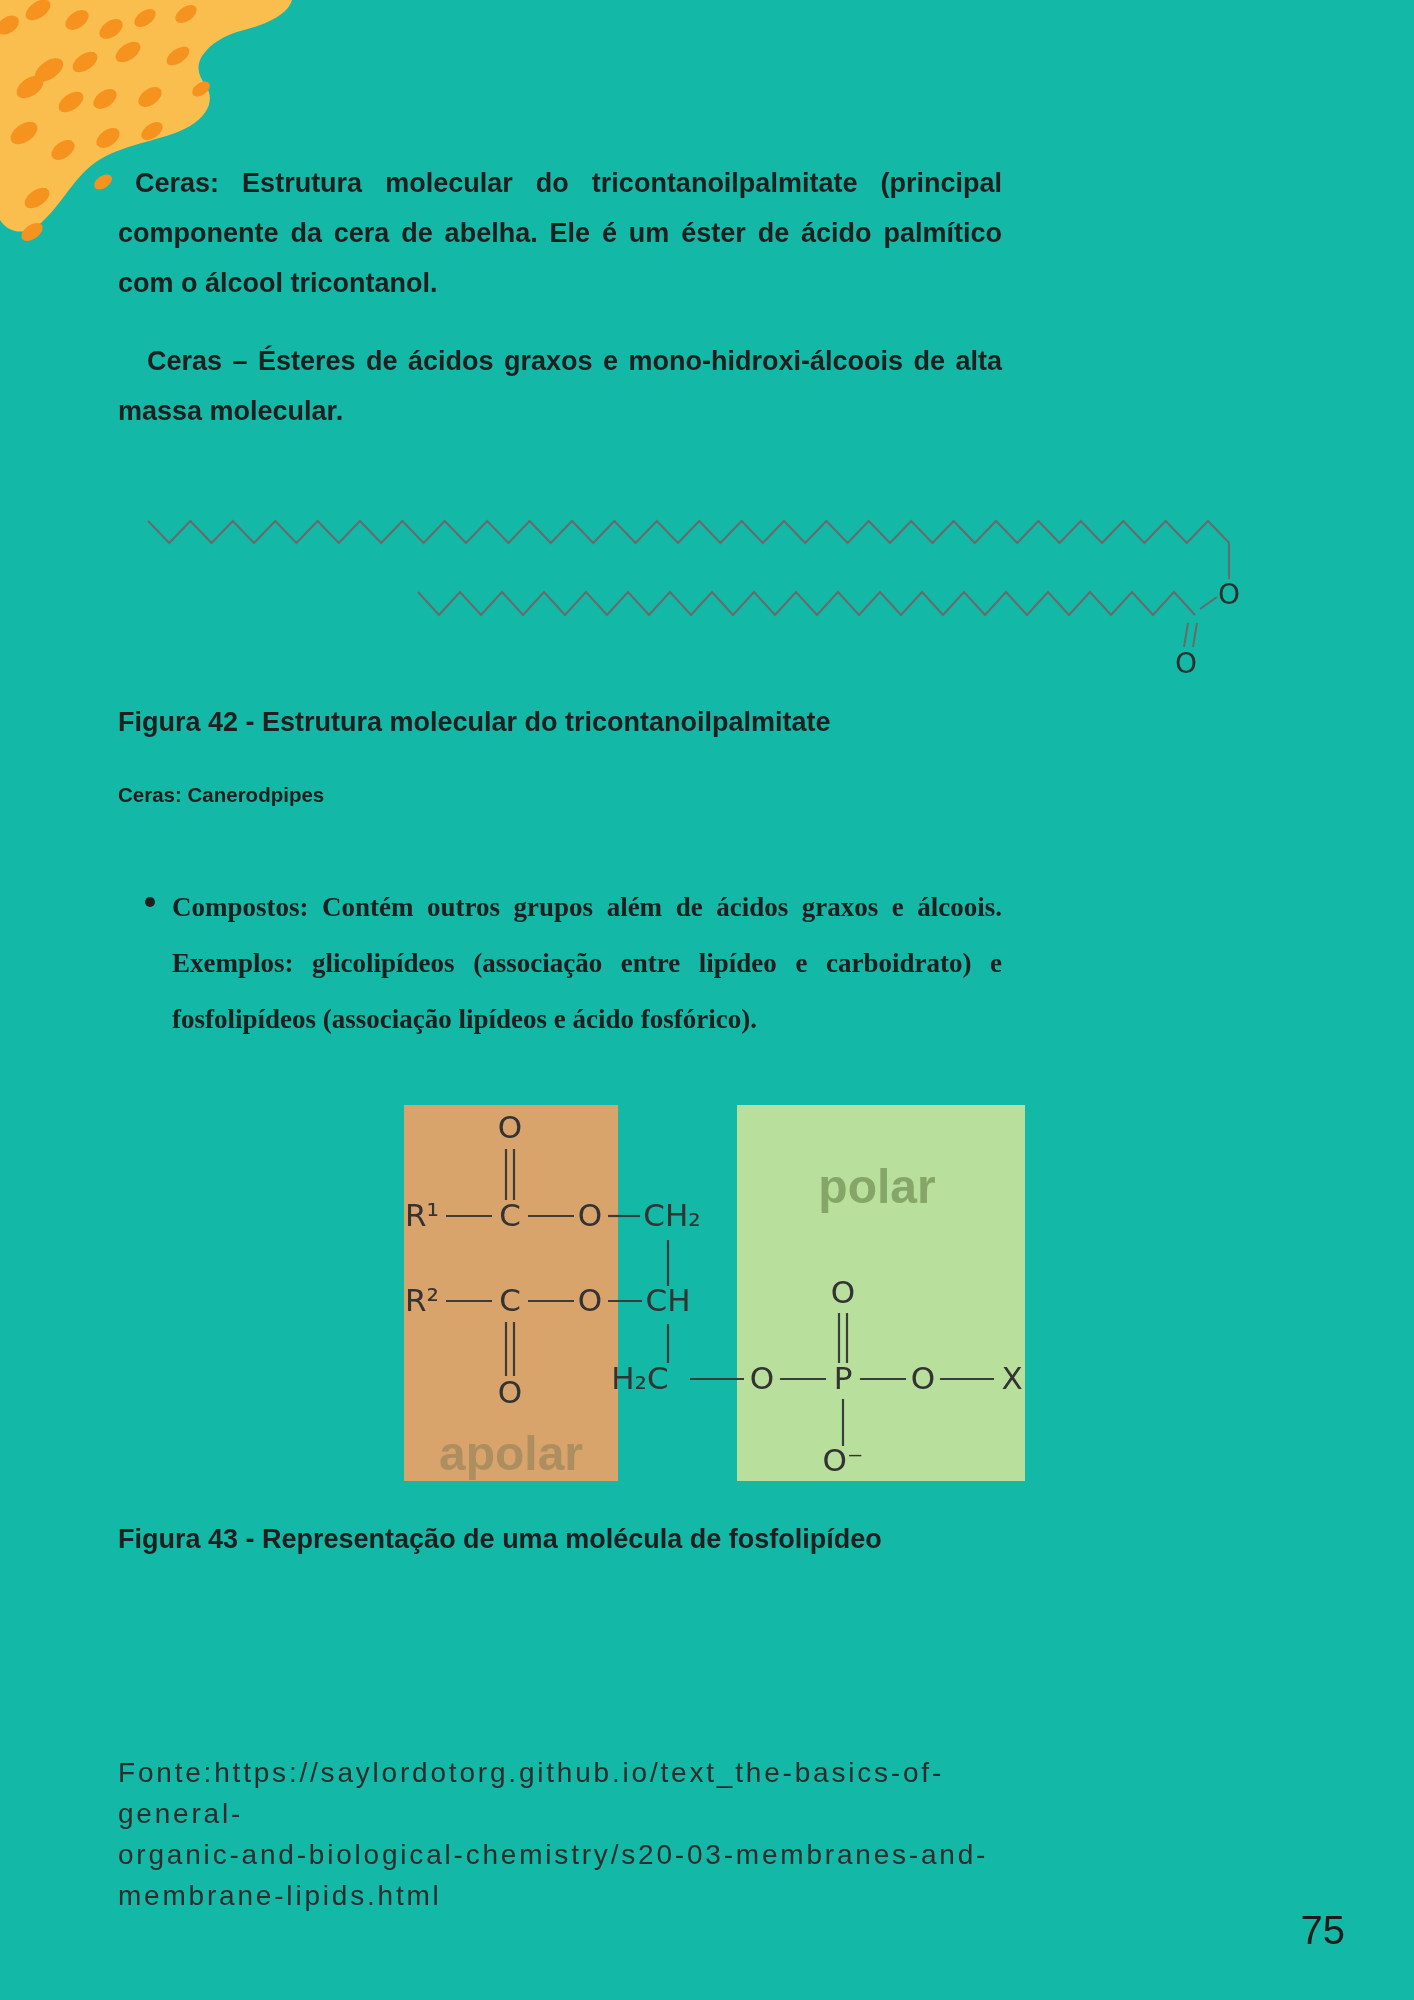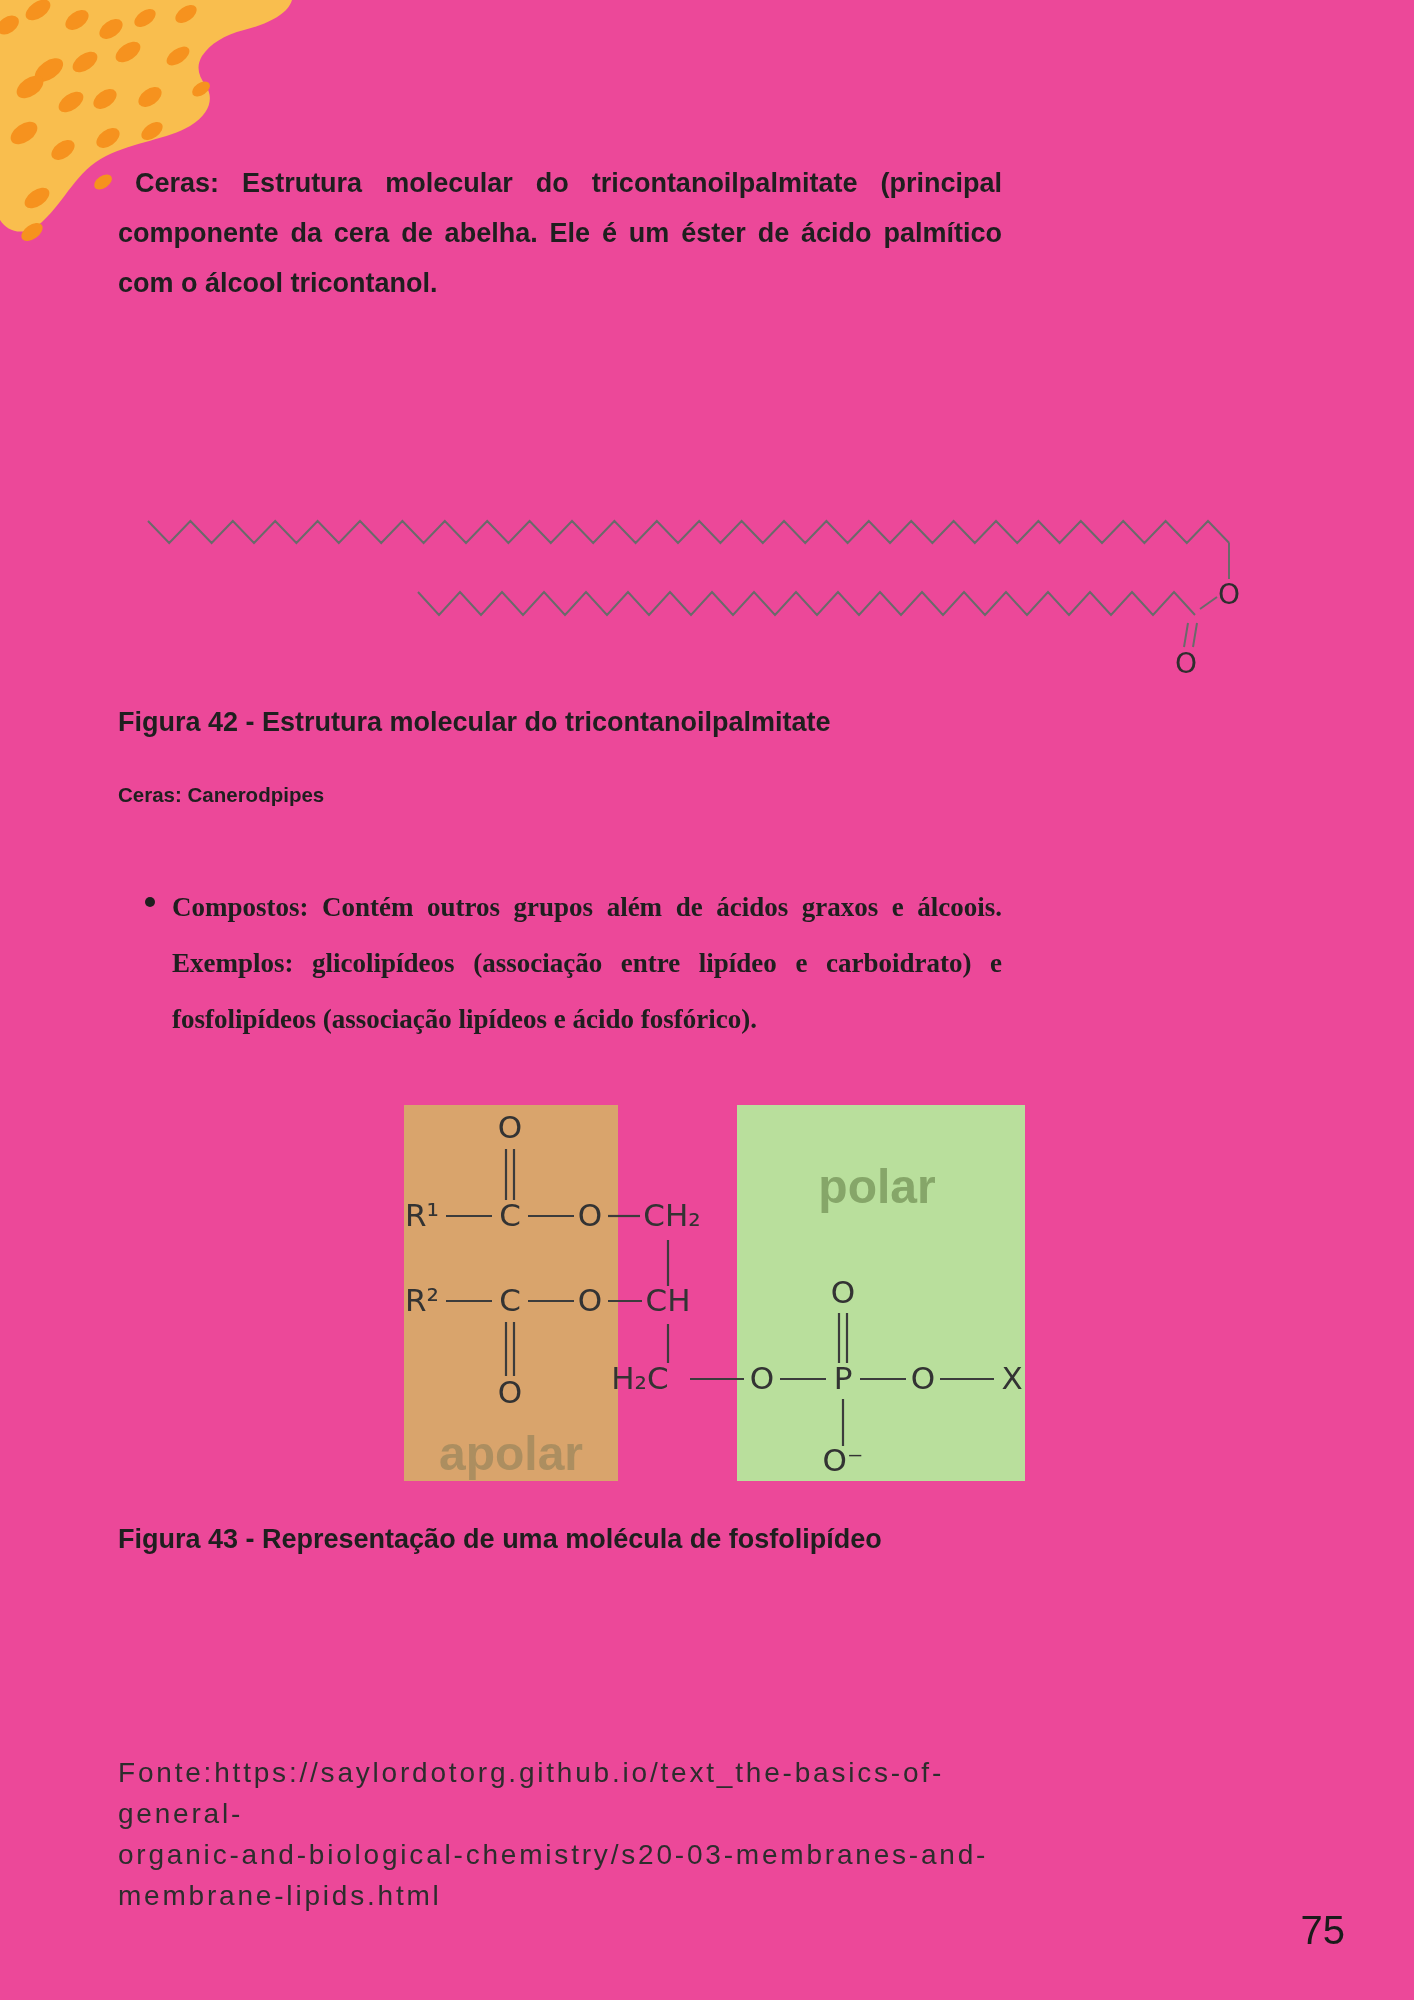--- a/index.html
+++ b/index.html
@@ -1,16 +1,16 @@
 <!DOCTYPE html>
 <html><head>
 <meta charset="utf-8">
 <style>
   html,body{margin:0;padding:0;background:#ffffff;}
-  .page{position:relative;width:1414px;height:2000px;background:#ec4899;overflow:hidden;
+  .page{position:relative;width:1414px;height:2000px;background:#14b8a6;overflow:hidden;
         font-family:"Liberation Sans",sans-serif;color:#1f1f1f;}
   .blob-svg{position:absolute;left:0;top:0;}
   .para{position:absolute;left:118px;width:884px;font-weight:bold;font-size:27px;
         line-height:50px;text-align:justify;color:#1f1f1f;}
   #p1{top:131px;text-indent:17px;}
   #p2{top:309px;text-indent:29px;}
   .fig42-svg{position:absolute;left:130px;top:505px;}
   .caption{position:absolute;left:118px;width:884px;text-align:left;font-weight:bold;color:#1f1f1f;}
   #cap42{top:702px;font-size:27px;line-height:40px;}
   #fonte42{top:780px;font-size:20.5px;line-height:30px;}
@@ -57,20 +57,21 @@
       <ellipse cx="63" cy="150" rx="13" ry="8" transform="rotate(-35 63 150)"></ellipse>
       <ellipse cx="108" cy="138" rx="13" ry="8" transform="rotate(-35 108 138)"></ellipse>
       <ellipse cx="152" cy="131" rx="12" ry="7" transform="rotate(-35 152 131)"></ellipse>
       <ellipse cx="37" cy="198" rx="14" ry="8" transform="rotate(-35 37 198)"></ellipse>
       <ellipse cx="103" cy="182" rx="10" ry="6" transform="rotate(-35 103 182)"></ellipse>
       <ellipse cx="32" cy="232" rx="12" ry="7" transform="rotate(-35 32 232)"></ellipse>
     </g>
   </svg>
 
   <p class="para" id="p1">Ceras: Estrutura molecular do tricontanoilpalmitate (principal componente da cera de abelha. Ele é um éster de ácido palmítico com o álcool tricontanol.</p>
+  <p class="para" id="p2">Ceras – Ésteres de ácidos graxos e mono-hidroxi-álcoois de alta massa molecular.</p>
 
   <svg class="fig42-svg" width="1134" height="185" viewBox="0 0 1134 185">
     <polyline class="chain" points="18,16 39.2,38 60.4,16 81.6,38 102.8,16 124.0,38 145.2,16 166.4,38 187.6,16 208.8,38 230.0,16 251.2,38 272.4,16 293.6,38 314.8,16 336.0,38 357.2,16 378.4,38 399.6,16 420.8,38 442.0,16 463.2,38 484.4,16 505.6,38 526.8,16 548.0,38 569.2,16 590.4,38 611.6,16 632.8,38 654.0,16 675.2,38 696.4,16 717.6,38 738.8,16 760.0,38 781.2,16 802.4,38 823.6,16 844.8,38 866.0,16 887.2,38 908.4,16 929.6,38 950.8,16 972.0,38 993.2,16 1014.4,38 1035.6,16 1056.8,38 1078.0,16 1099.2,38"></polyline>
     <polyline class="chain" points="288,87 309.0,110 330.0,87 351.0,110 372.0,87 393.0,110 414.0,87 435.0,110 456.0,87 477.0,110 498.0,87 519.0,110 540.0,87 561.0,110 582.0,87 603.0,110 624.0,87 645.0,110 666.0,87 687.0,110 708.0,87 729.0,110 750.0,87 771.0,110 792.0,87 813.0,110 834.0,87 855.0,110 876.0,87 897.0,110 918.0,87 939.0,110 960.0,87 981.0,110 1002.0,87 1023.0,110 1044.0,87 1065.0,110"></polyline>
     <line class="chain" x1="1099" y1="38" x2="1099" y2="74"></line>
     <text class="atom42" x="1099" y="99">O</text>
     <line class="chain" x1="1070" y1="104" x2="1087" y2="92"></line>
     <line class="chain" x1="1058" y1="118" x2="1054" y2="142"></line>
     <line class="chain" x1="1067" y1="118" x2="1063" y2="142"></line>
     <text class="atom42" x="1056" y="168">O</text>

